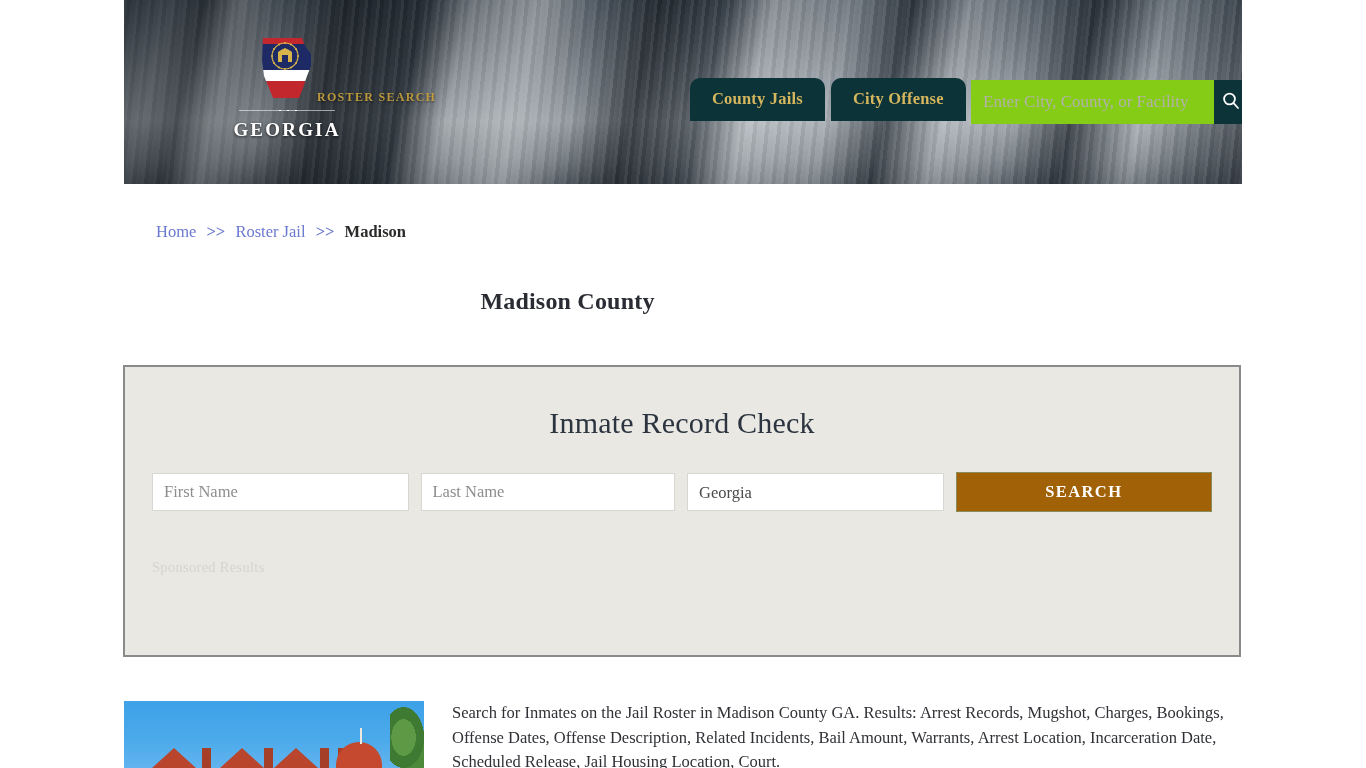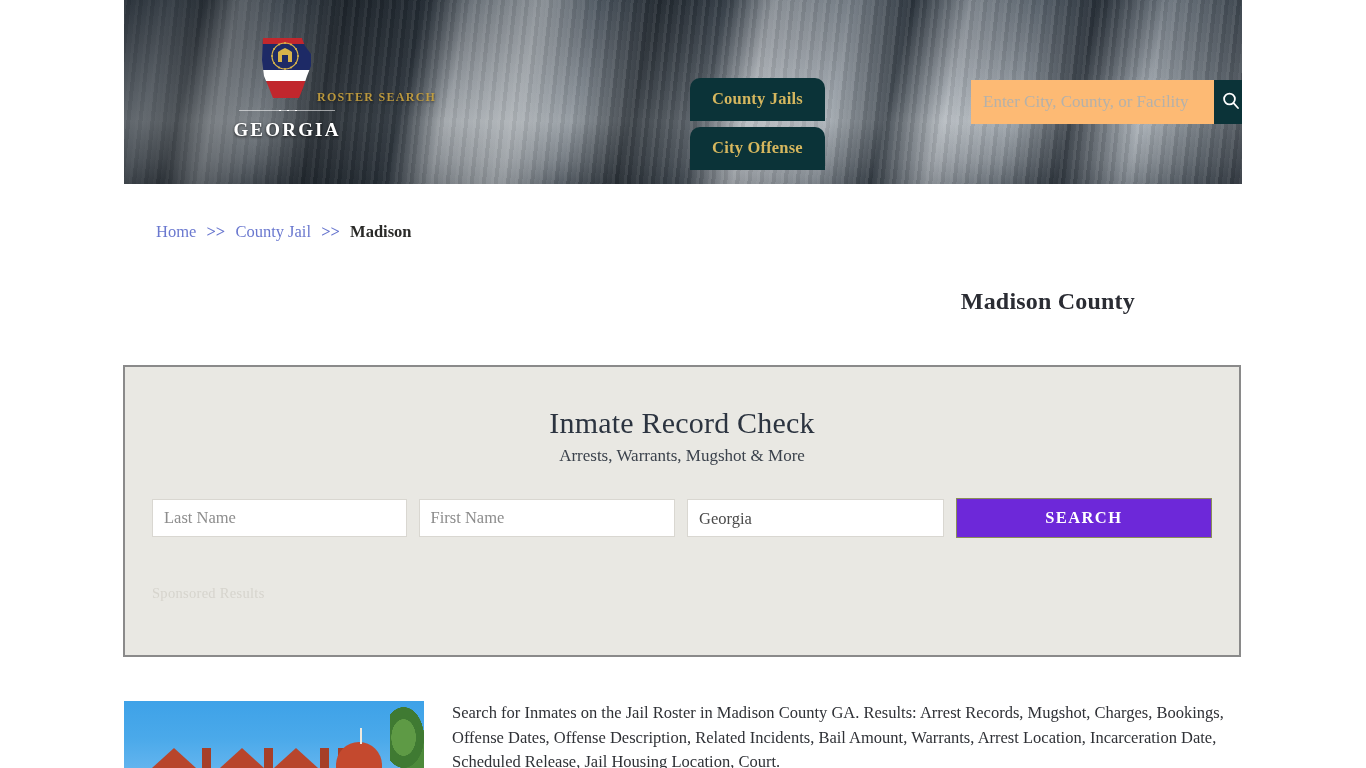--- a/index.html
+++ b/index.html
@@ -111,21 +111,20 @@
   }
 
   .header-nav {
     position: absolute;
     left: 566px;
     top: 78px;
     z-index: 6;
     display: flex;
     gap: 6px;
     align-items: flex-end;
-    flex-direction: column;
   }
   .nav-btn {
     background: #0b3338;
     color: #d6b75e;
     font-size: 16.5px;
     font-weight: 700;
     padding: 10px 22px 12px;
     border: none;
     border-radius: 10px 10px 0 0;
     cursor: pointer;
@@ -140,21 +139,21 @@
     top: 80px;
     z-index: 6;
     display: flex;
     align-items: stretch;
     height: 44px;
   }
   .header-search input {
     width: 219px;
     border: none;
     outline: none;
-    background: #fdba74;
+    background: #84cc16;
     font-family: "Liberation Serif", "DejaVu Serif", serif;
     font-size: 17px;
     color: #333;
     padding: 0 12px;
   }
   .header-search input::placeholder { color: #b4b1ab; }
   .search-submit {
     width: 34px;
     background: #0b3338;
     border: none;
@@ -189,21 +188,21 @@
     font-weight: 700;
     text-align: right;
   }
 
   
   .page-title {
     position: absolute;
     left: 0;
     top: 272px;
     width: 1135px;
-    text-align: right;
+    text-align: center;
     font-size: 24px;
     font-weight: 700;
     color: #2a2c33;
     letter-spacing: .2px;
   }
 
   
   .panel {
     position: absolute;
     left: 123px;
@@ -257,21 +256,21 @@
       calc(100% - 21px) 16px,
       calc(100% - 15px) 16px;
     background-size: 6px 6px, 6px 6px;
     background-repeat: no-repeat;
     cursor: pointer;
   }
   .fld::placeholder { color: #8d8d8d; }
   .btn-search {
     width: 258px;
     height: 40px;
-    background: #6d28d9;
+    background: #a16207;
     border: 1px solid #8a8d57;
     color: #ffffff;
     font-family: "Liberation Serif", "DejaVu Serif", serif;
     font-size: 16.5px;
     font-weight: 700;
     letter-spacing: 1.4px;
     cursor: pointer;
   }
   .sponsored-label {
     margin: 47px 0 0 27px;
@@ -420,34 +419,33 @@
           <line x1="12.6" y1="12.2" x2="17" y2="17" stroke="#ffffff" stroke-width="1.8" stroke-linecap="round"></line>
         </svg>
       </span>
     </button>
   </div>
 </div>
 
 <div class="breadcrumb">
   <a href="#">Home</a>
   <span class="sep">&gt;&gt;</span>
-  <a href="#">County Jail</a>
+  <a href="#">Roster Jail</a>
   <span class="sep">&gt;&gt;</span>
   <span class="current">Madison</span>
 </div>
 
 <h1 class="page-title">Madison County</h1>
 
 <div class="panel">
   <div class="panel-title">Inmate Record Check</div>
-  <div class="panel-sub">Arrests, Warrants, Mugshot &amp; More</div>
 
   <div class="form-row">
+    <input type="text" class="fld fld-first" placeholder="First Name" style="">
     <input type="text" class="fld fld-last" placeholder="Last Name" style="">
-    <input type="text" class="fld fld-first" placeholder="First Name" style="">
     <select class="fld fld-state">
       <option>Georgia</option>
     </select>
     <button class="btn-search">SEARCH</button>
   </div>
 
   <div class="sponsored-label">Sponsored Results</div>
 </div>
 
 <div class="content-row">

